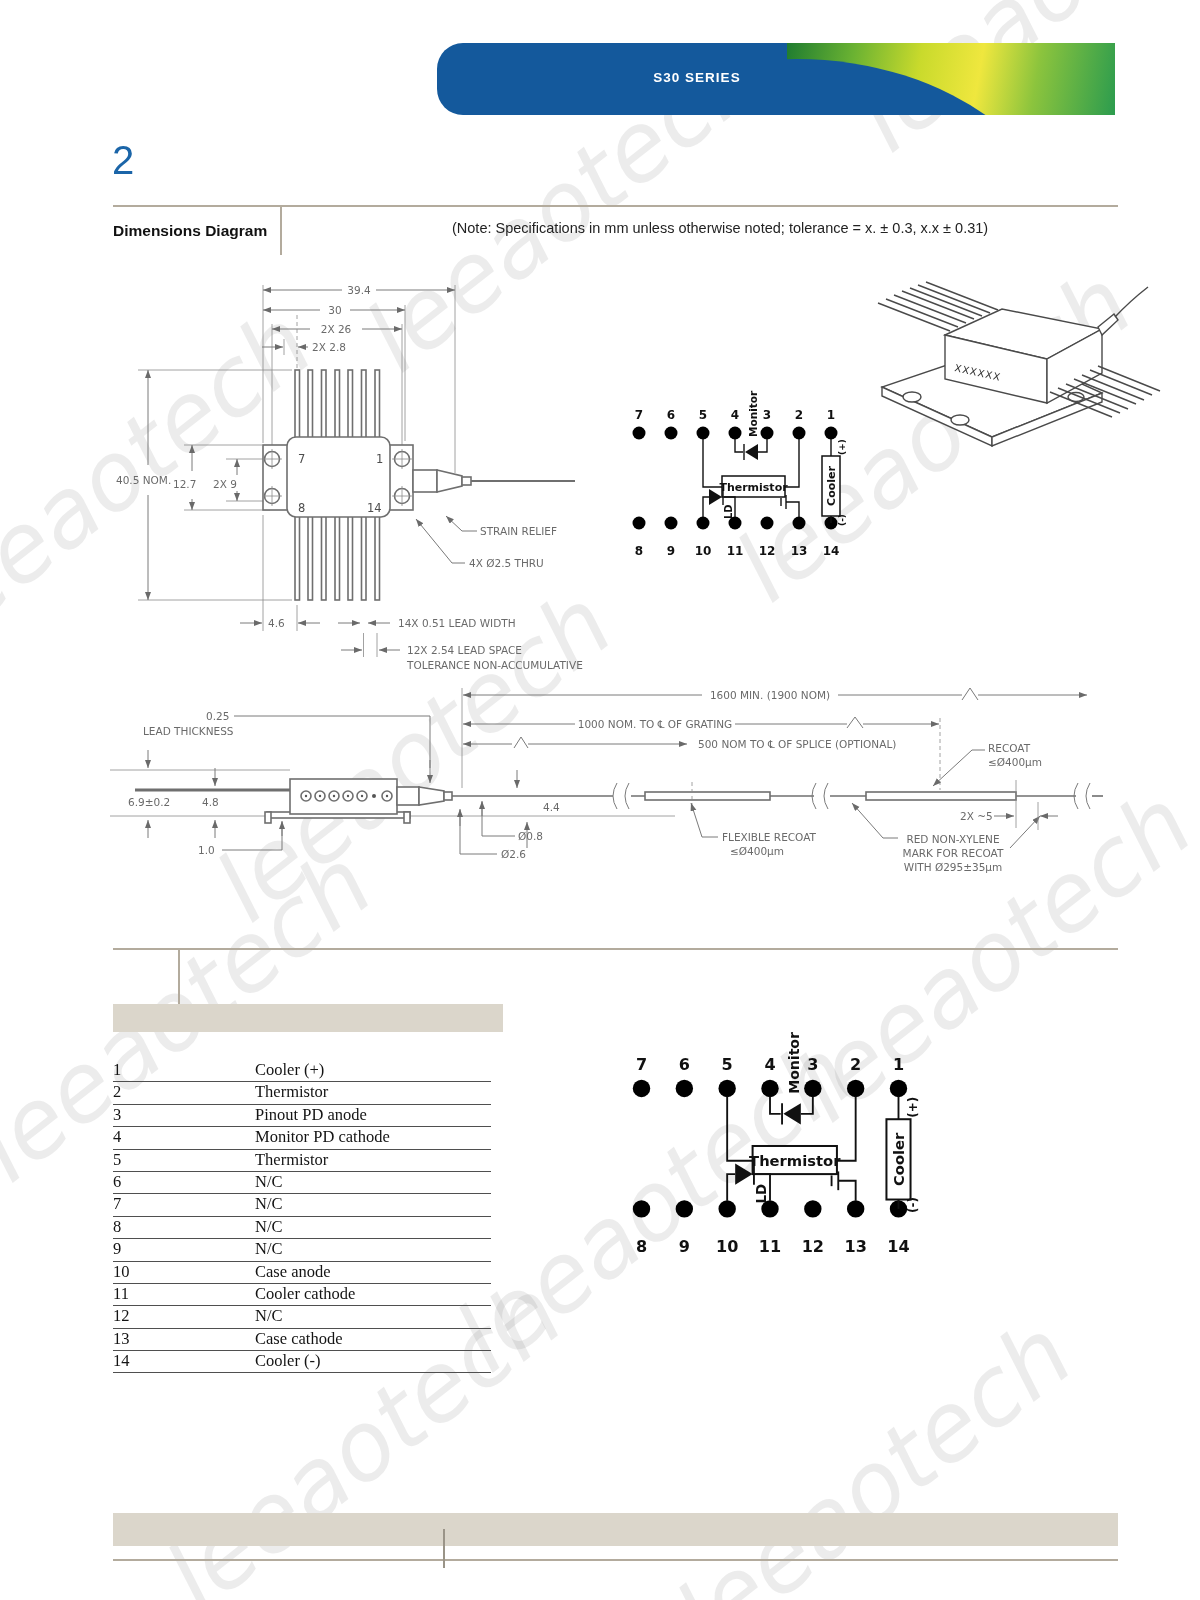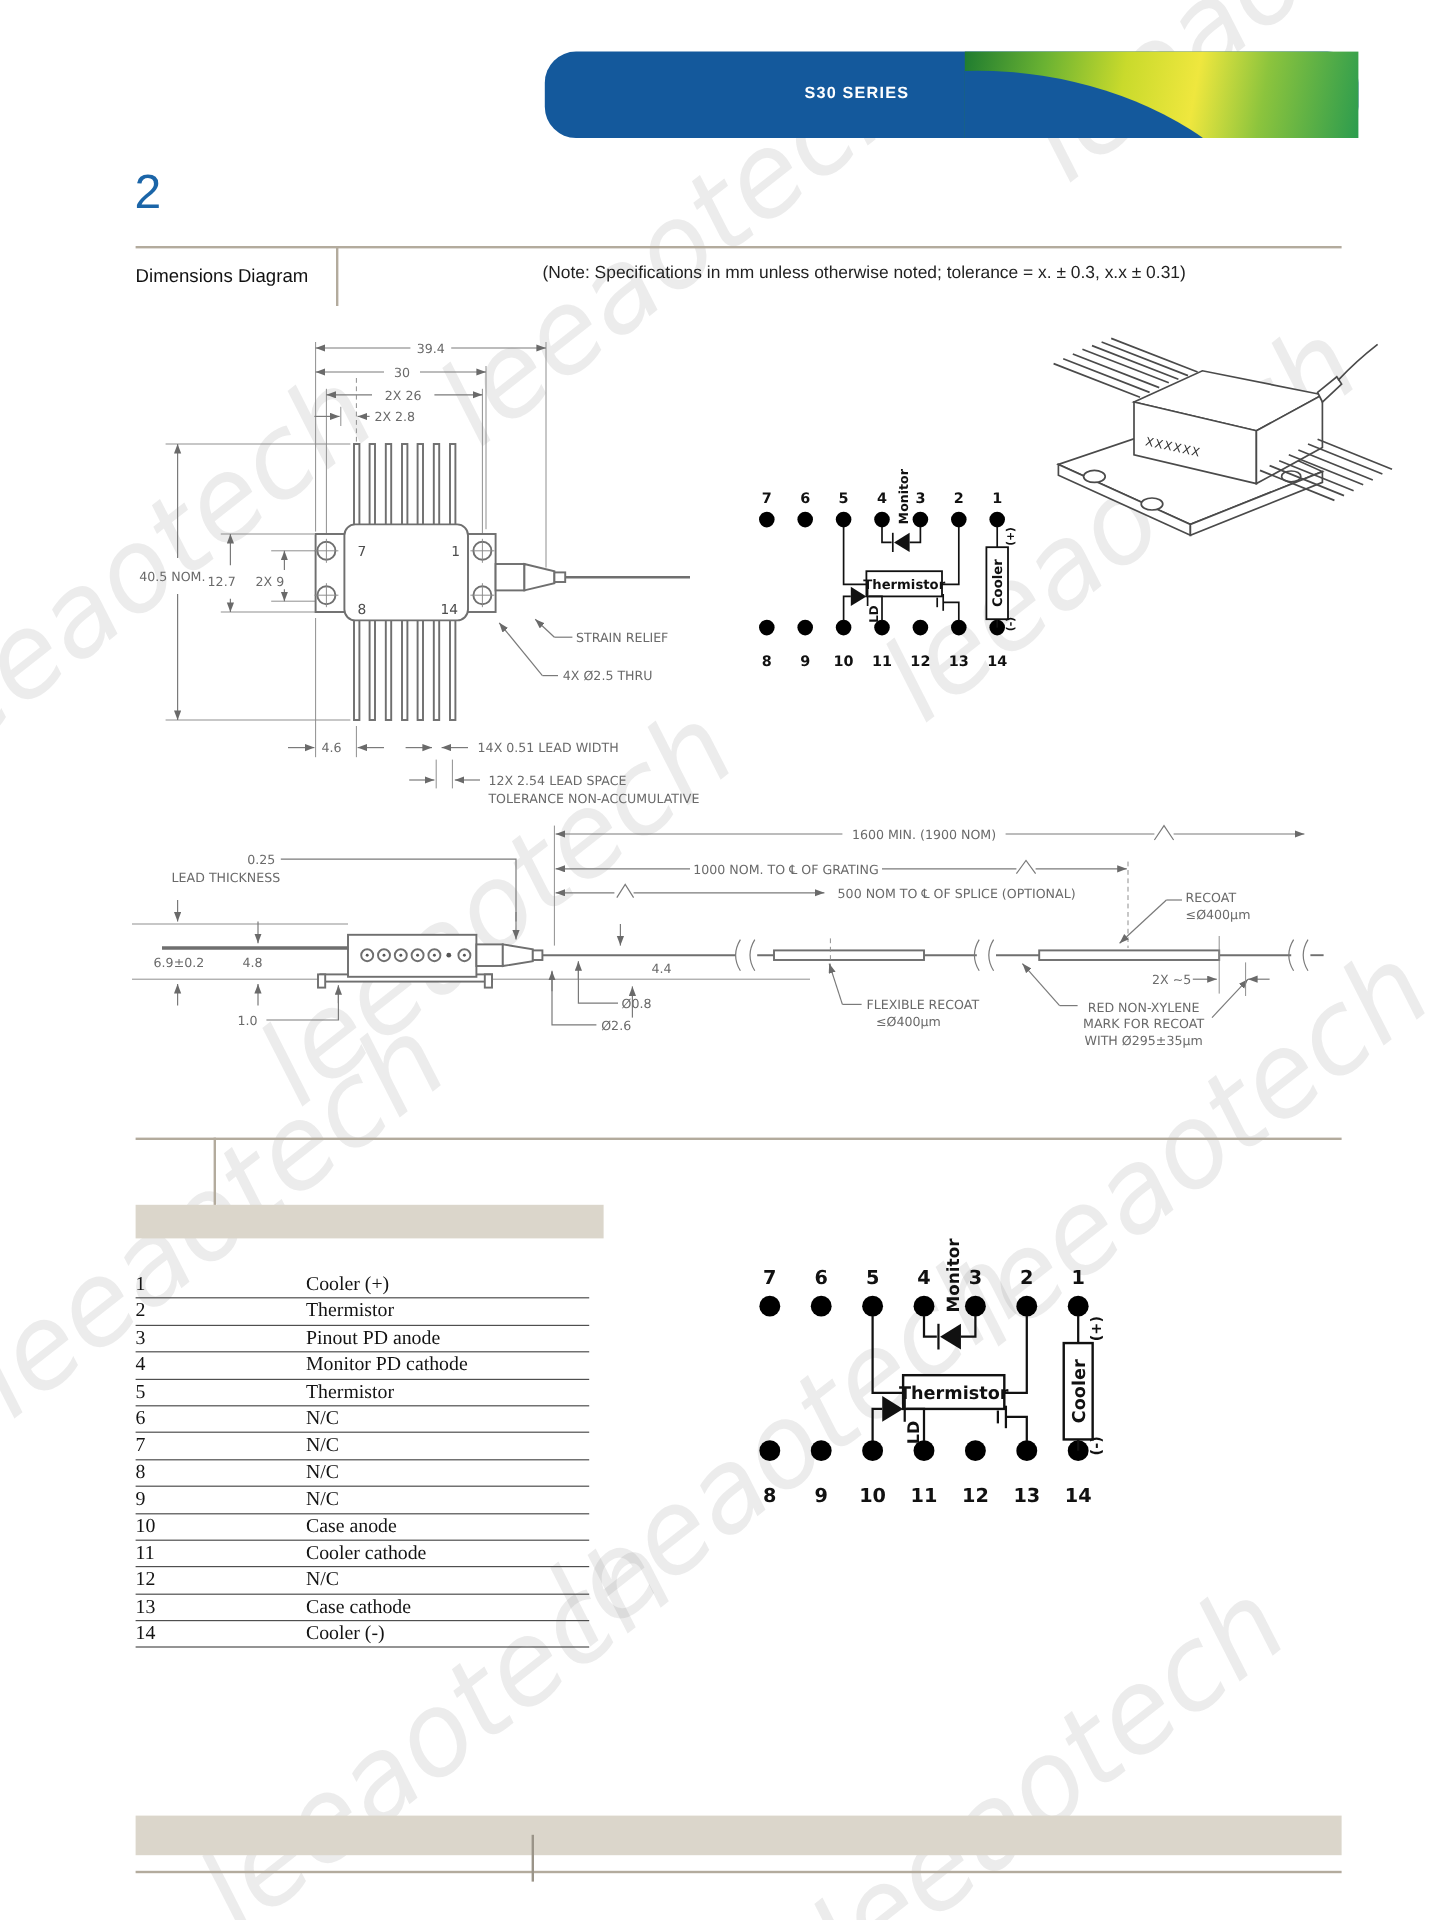--- a/index.html
+++ b/index.html
@@ -2,31 +2,31 @@
 <html><head>
 <meta charset="utf-8">
 <style>
   html,body{margin:0;padding:0;background:#fff;}
   .page{position:relative;width:1200px;height:1600px;background:#fff;overflow:hidden;
         font-family:"Liberation Sans","DejaVu Sans",sans-serif;color:#1a1a1a;}
   .wm{position:absolute;font-size:95px;font-style:italic;color:rgba(110,110,110,0.13);
       transform:rotate(-38deg);white-space:nowrap;z-index:0;pointer-events:none;
       font-family:"DejaVu Sans",sans-serif;}
   
-  .header-bar{position:absolute;left:454px;top:43px;width:678px;height:72px;background:#14599c;z-index:1;border-radius:26px;}
+  .header-bar{position:absolute;left:437px;top:43px;width:678px;height:72px;background:#14599c;z-index:1;border-radius:26px;}
   .header-title{position:absolute;left:0;top:27px;width:520px;text-align:center;color:#fff;
       font-size:13.5px;font-weight:bold;letter-spacing:1px;}
   .header-art{position:absolute;right:0;top:0;width:328px;height:72px;overflow:hidden;
       background:linear-gradient(100deg,#1f7c30 0%,#6ab232 20%,#c9da2c 40%,#efe73e 58%,#8cc43d 75%,#2c9c4e 100%);}
   .header-art::after{content:"";position:absolute;width:560px;height:430px;border-radius:50%;
       background:#14599c;left:-270px;top:16px;}
   .page-number{position:absolute;left:112px;top:138px;font-size:40px;color:#1b65a8;z-index:1;}
   .rule{position:absolute;height:2px;background:#b3ab9d;z-index:1;}
   .vtick{position:absolute;width:2px;background:#b3ab9d;z-index:1;}
-  .sec-heading{position:absolute;font-size:15.5px;font-weight:normal;color:#111;z-index:1;}
+  .sec-heading{position:absolute;font-size:15.5px;font-weight:bold;color:#111;z-index:1;}
   .note{position:absolute;left:452px;top:220px;font-size:14.5px;color:#222;z-index:1;}
   .band{position:absolute;background:#dbd6cb;z-index:1;}
   
   .pinout-table{position:absolute;left:113px;top:1038px;width:378px;z-index:1;}
   .pt-head{display:flex;font-size:15.5px;font-weight:bold;color:#1565a8;height:28px;}
   .pt-head .c1{width:142px;}
   .pt-rows{margin-top:22px;}
   .pt-row{display:flex;height:22.4px;box-sizing:border-box;border-bottom:1.5px solid #4f4f4f;
       font-family:"Liberation Serif","DejaVu Serif",serif;font-size:16.5px;color:#141414;}
   .pt-row .c1{width:142px;}

